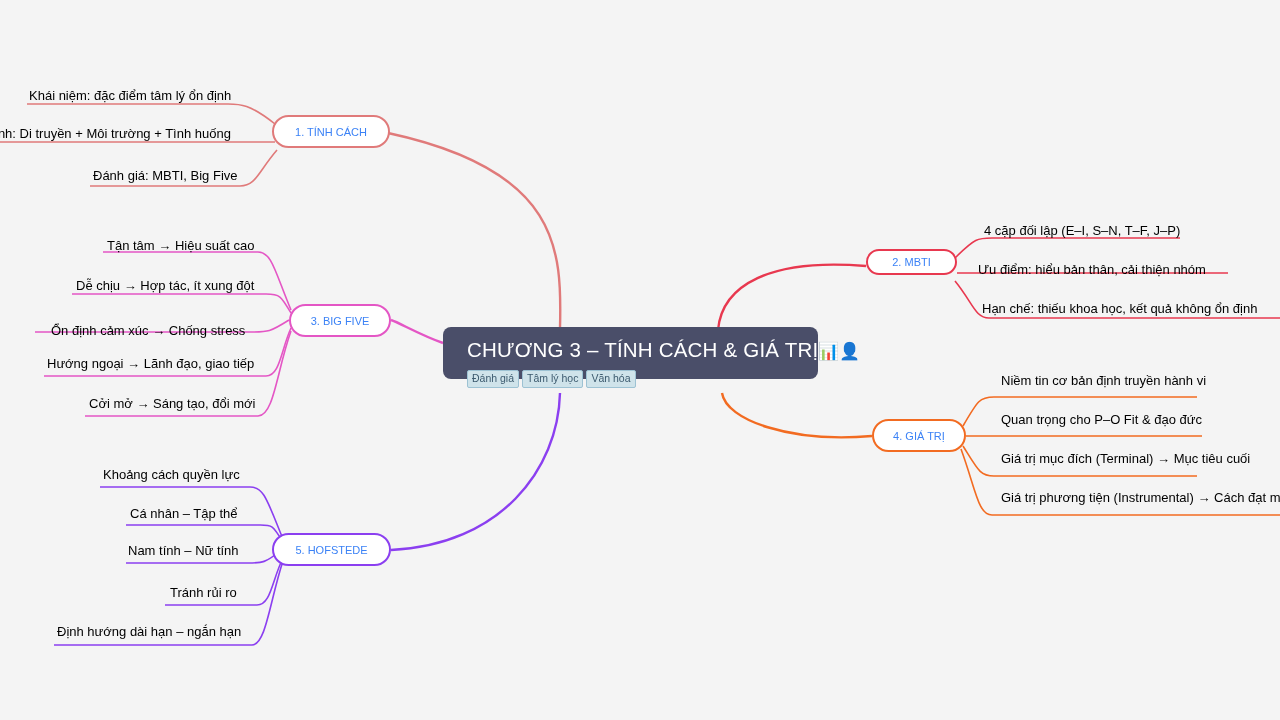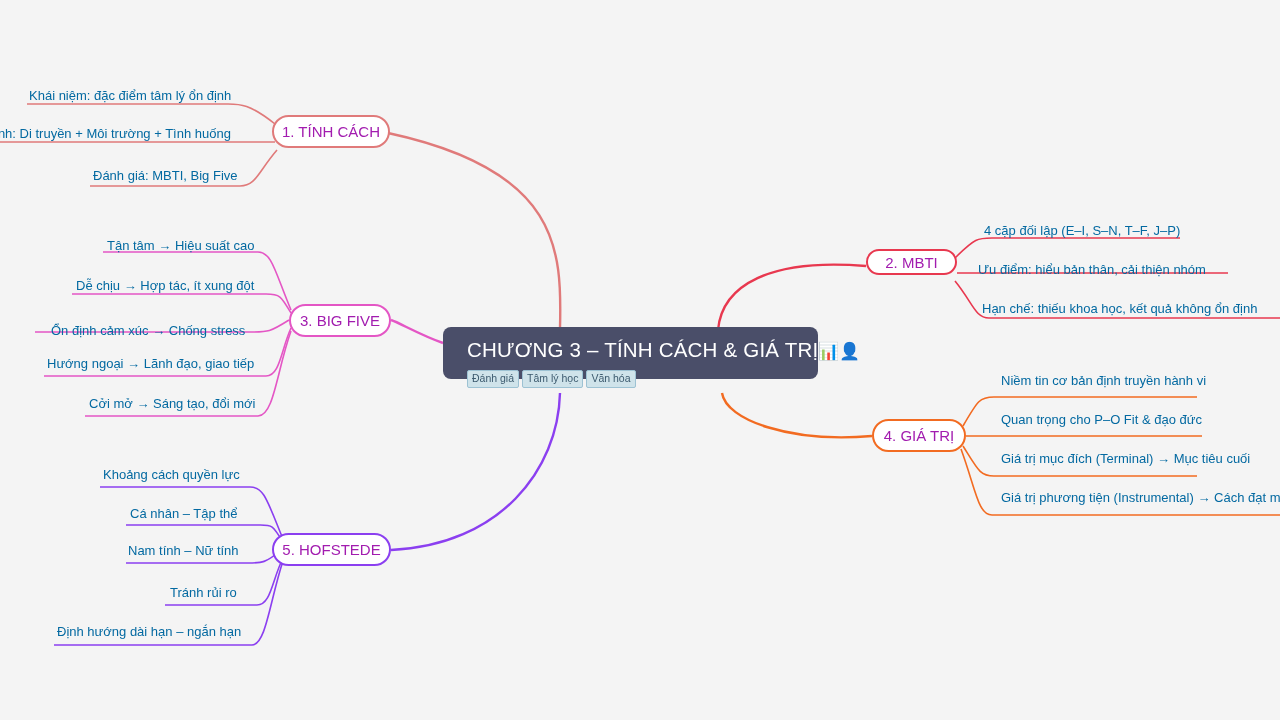--- a/index.html
+++ b/index.html
@@ -29,28 +29,28 @@
     font-size:10.5px;line-height:13px;color:#3c5a6e;
     background:#cfe3ea;border:1px solid #9dc2d3;border-radius:2px;
     padding:1px 4px 2px 4px;white-space:nowrap;
   }
 
   
   .bnode{
     position:absolute;z-index:4;
     background:#ffffff;border-radius:18px;
     display:flex;align-items:center;justify-content:center;
-    white-space:nowrap;font-size:15px;color:#a21caf;
+    white-space:nowrap;font-size:11px;color:#3b82f6;
     box-sizing:border-box;
   }
 
   
   .leaf{
     position:absolute;z-index:3;white-space:nowrap;
-    font-size:13px;color:#0369a1;line-height:17px;
+    font-size:13px;color:#000000;line-height:17px;
   }
 
   .cut-left{text-align:left;}
 </style>
 </head>
 <body>
 
 <div id="canvas">
 
   <svg class="links" viewBox="0 0 1280 720">

